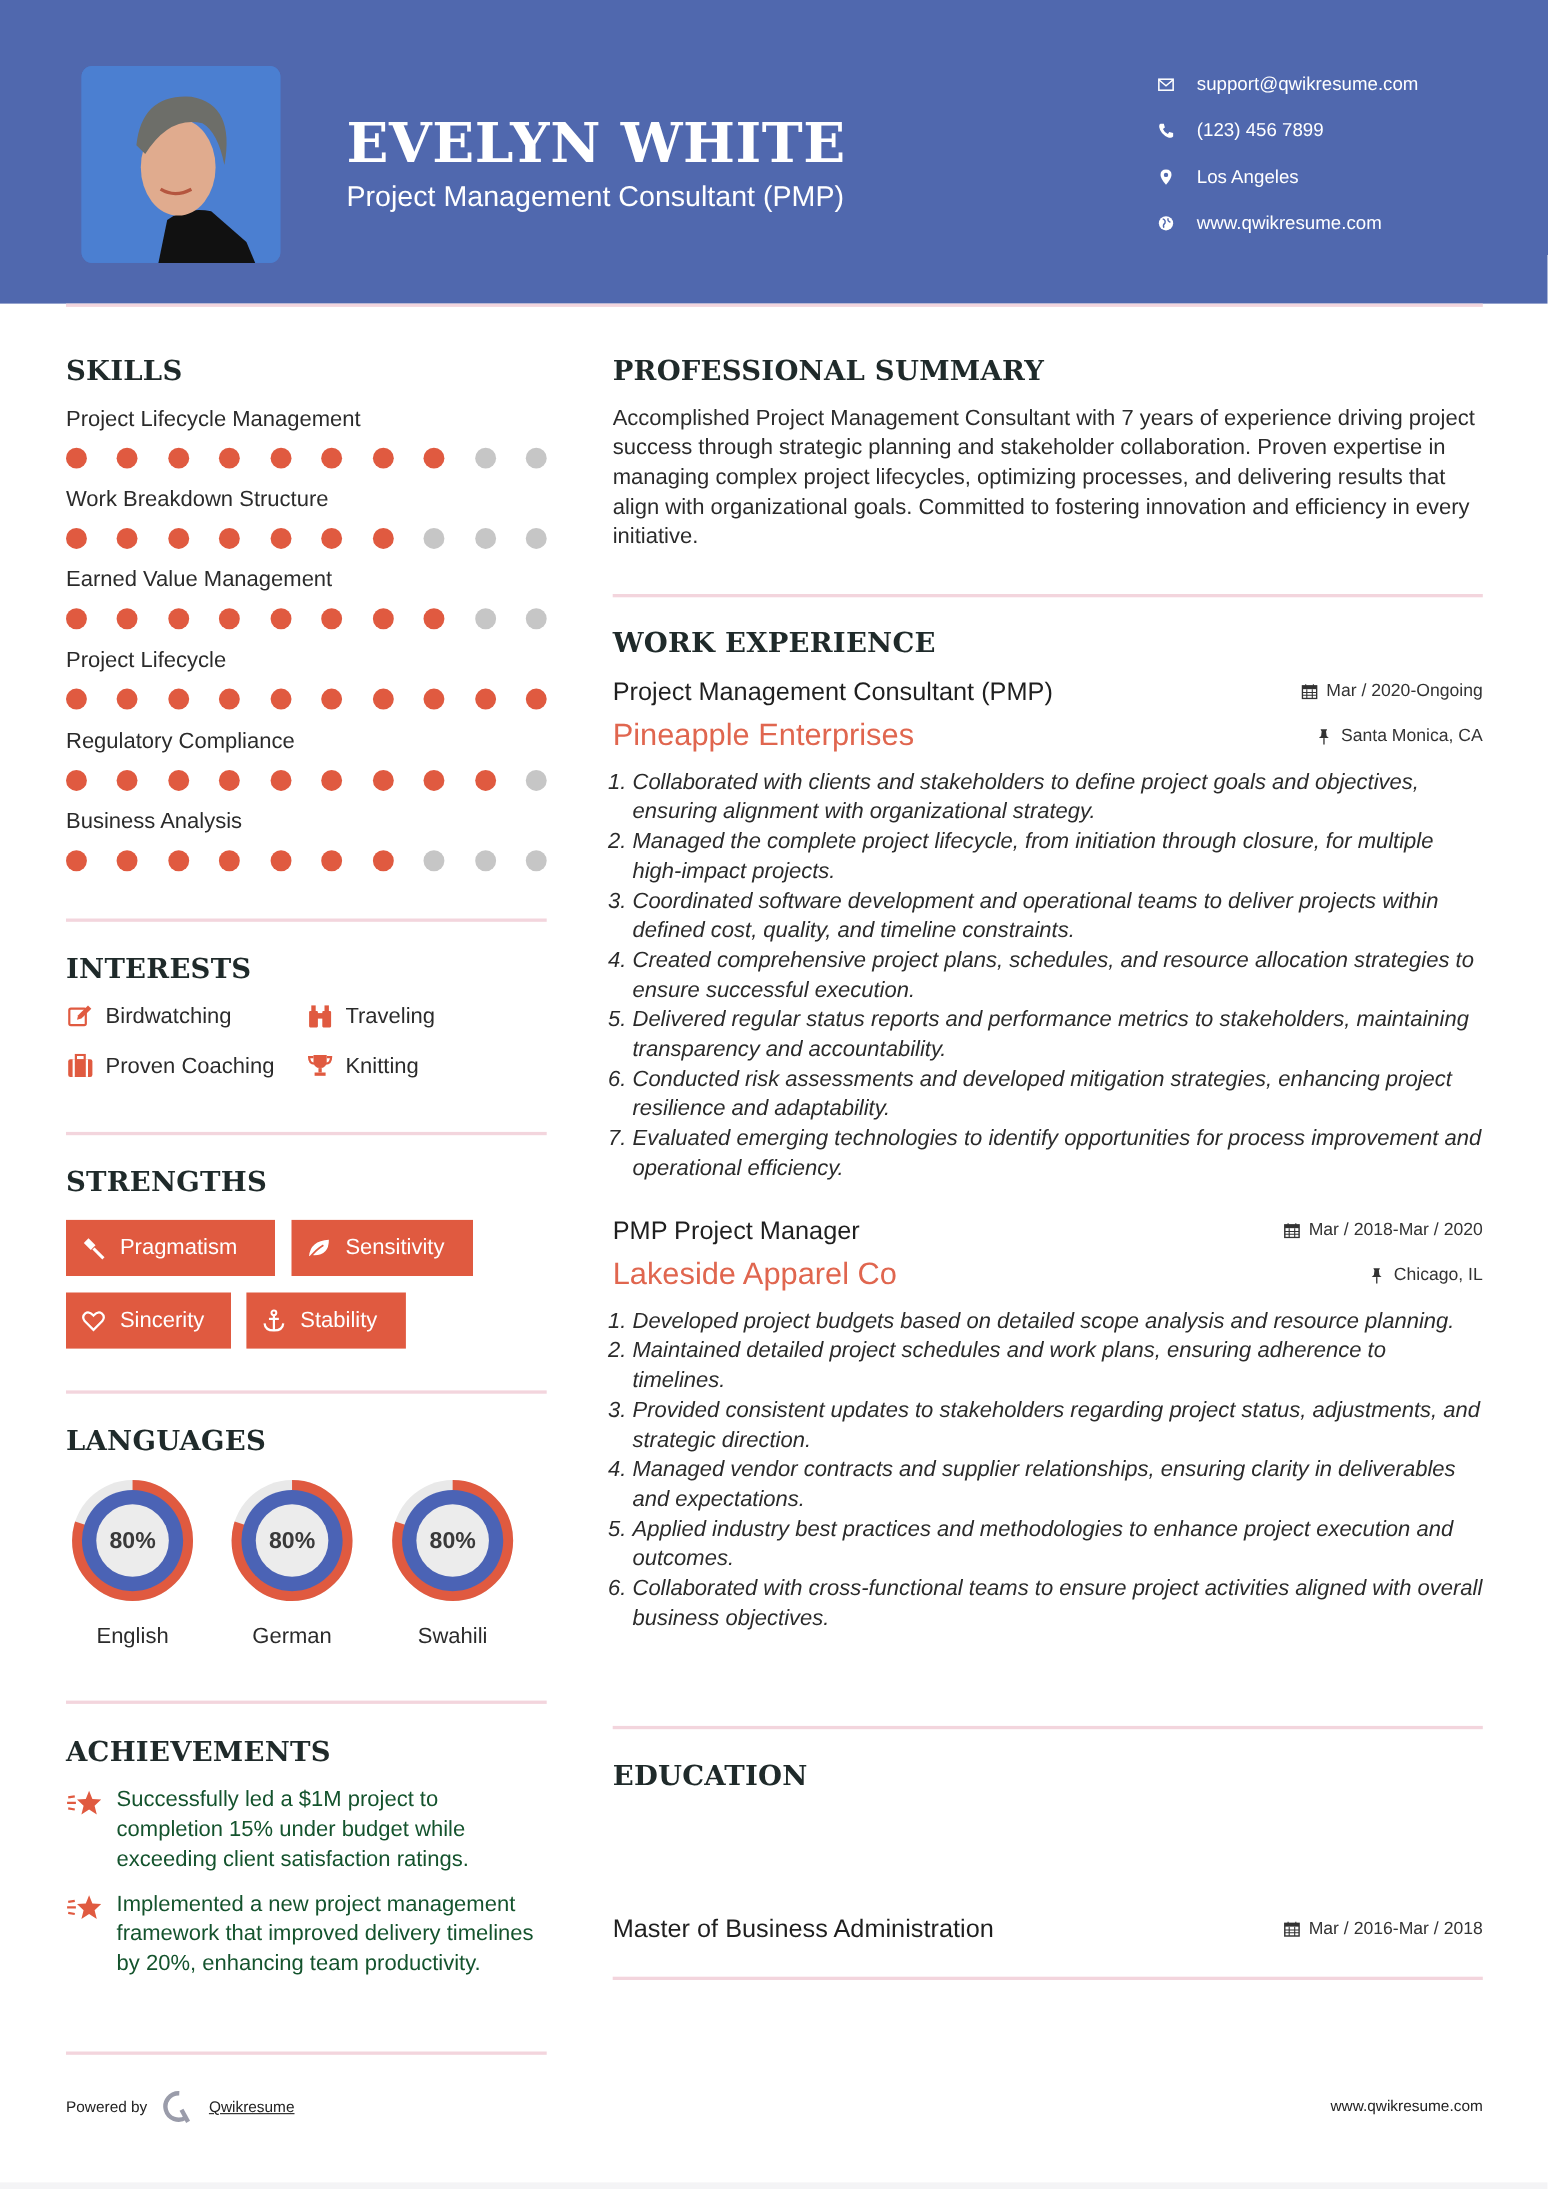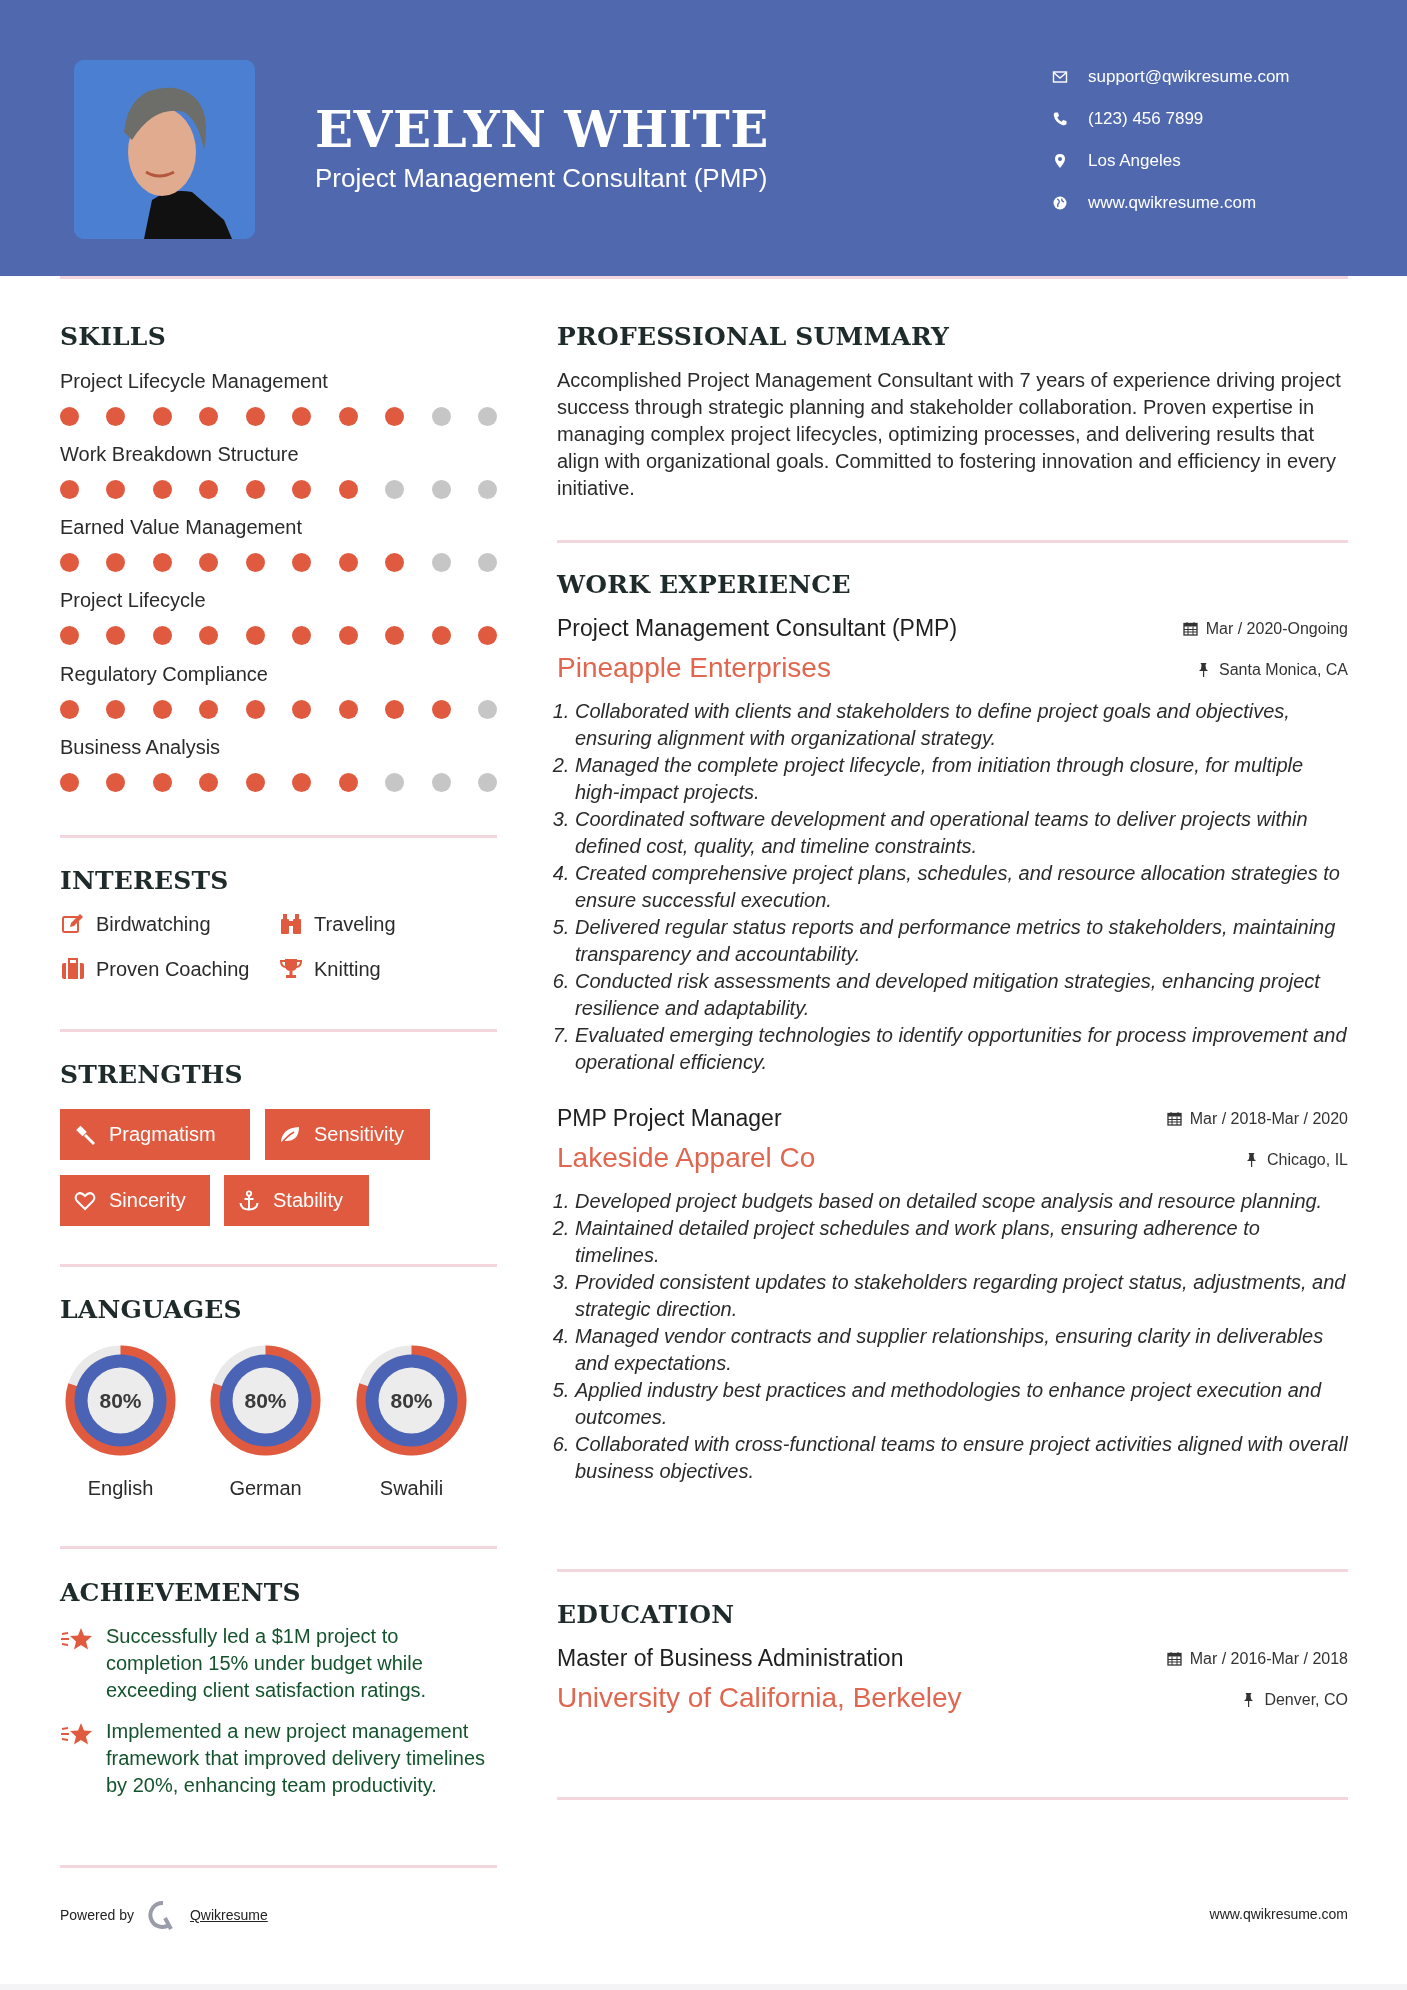--- a/index.html
+++ b/index.html
@@ -434,40 +434,30 @@
           <li>Managed vendor contracts and supplier relationships, ensuring clarity in deliverables and expectations.</li>
           <li>Applied industry best practices and methodologies to enhance project execution and outcomes.</li>
           <li>Collaborated with cross-functional teams to ensure project activities aligned with overall business objectives.</li>
         </ol>
       </div>
     </div>
 
   <div class="divider" style="left:0; top:1569px; width:791px;"></div>
 
   <div class="section-title" style="position:absolute; top:1600px;">EDUCATION</div>
-  <div class="job" style="top:1645px;">
+  <div class="job" style="top:1740px;">
     <div class="job-head">
       <div class="job-title">Master of Business Administration</div>
       <div class="job-meta">
         <svg viewBox="0 0 15 15">
             <rect x="1" y="2.5" width="13" height="11.5" fill="none" stroke="#333" stroke-width="1.3"></rect>
             <rect x="1" y="2.5" width="13" height="3" fill="#333"></rect>
             <path d="M4 1 V4 M11 1 V4 M1 8.5 H14 M1 11 H14 M5 5.5 V14 M10 5.5 V14" stroke="#333" stroke-width="1"></path>
           </svg>
         <span>Mar / 2016-Mar / 2018</span>
-      </div>
-    </div>
-    <div class="job-sub">
-      <div class="company">University of California, Berkeley</div>
-      <div class="job-meta">
-        <svg viewBox="0 0 15 15">
-            <path d="M4.5 1 H10.5 L9.5 3 L10 7 L12 9 H3 L5 7 L5.5 3 Z" fill="#333"></path>
-            <rect x="7" y="9" width="1.2" height="6" fill="#333"></rect>
-          </svg>
-        <span>Denver, CO</span>
       </div>
     </div>
   </div>
 
   <div class="divider" style="left:0; top:1797px; width:791px;"></div>
 </div>
 
 <div class="footer-powered">
   <span>Powered by</span>
   <svg class="q" viewBox="0 0 30 30">

